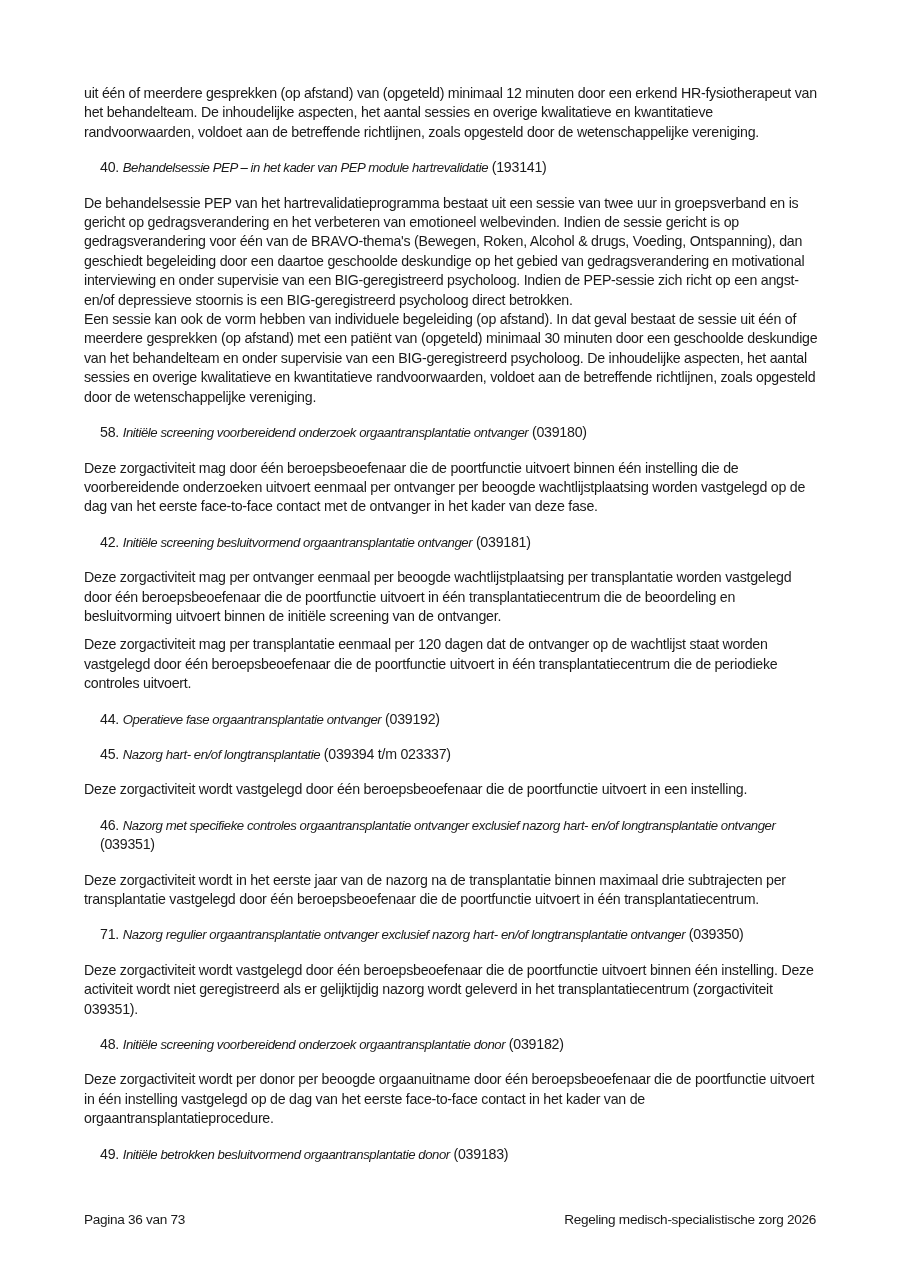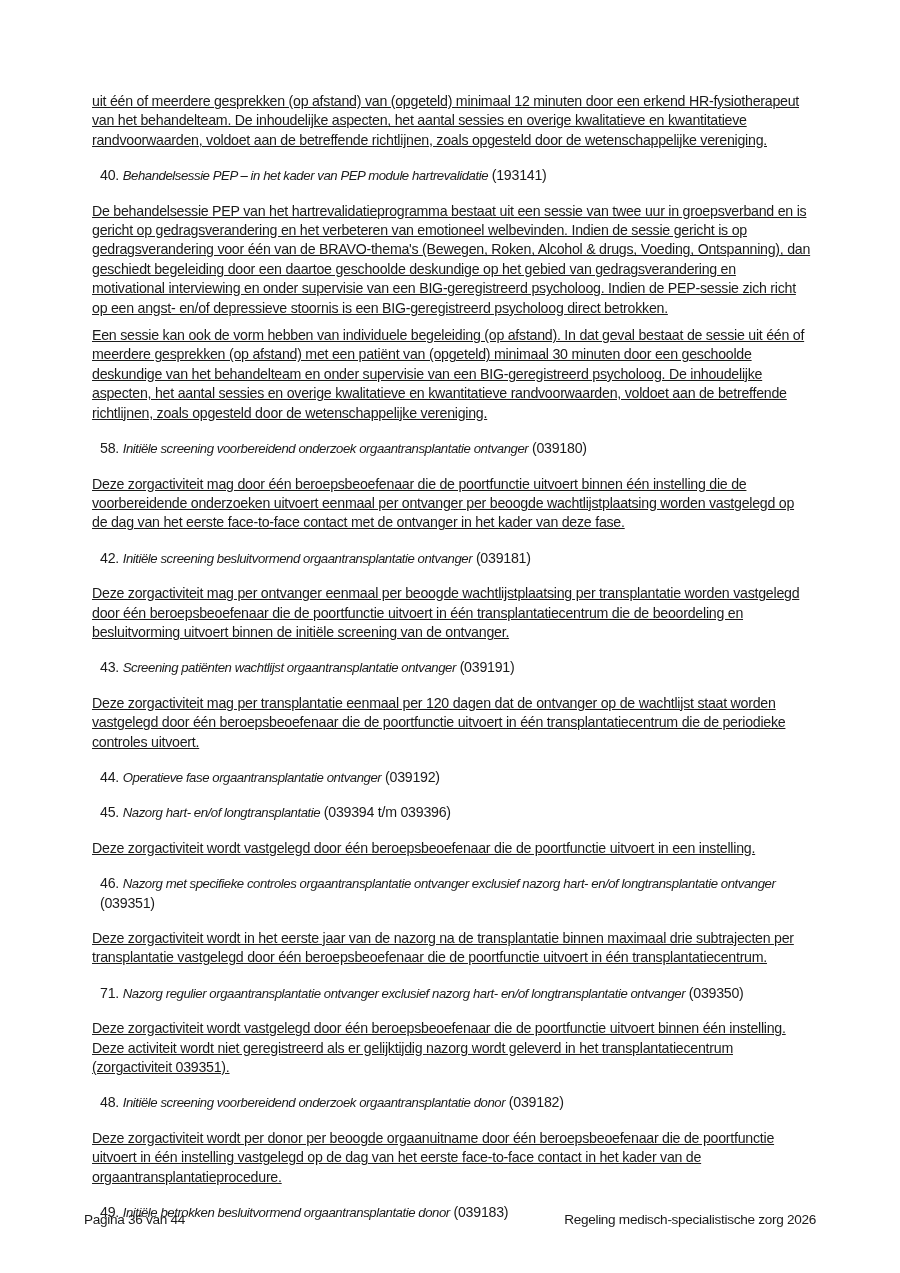--- a/index.html
+++ b/index.html
@@ -10,21 +10,21 @@
   }
   .page-content {
     position: absolute; left: 84px; top: 84px; width: 736px;
     font-size: 14.2px; line-height: 19.4px; letter-spacing: -0.25px;
   }
   .block { margin: 0; }
   .section { margin-top: 9px; }
   .section:first-of-type { margin-top: 0; }
   .heading { margin: 16px; }
   .heading .title { font-style: italic; font-size: 13.2px; letter-spacing: -0.45px; }
-  .para { margin: 8px; text-decoration: underline; }
+  .para { margin: 0; }
   .footer {
     position: absolute; top: 1212px; left: 84px; width: 732px;
     font-size: 13.6px; letter-spacing: -0.3px; color: #1a1a1a;
     display: flex; justify-content: space-between;
   }
 </style>
 </head>
 <body>
 
 <div class="page-content">
@@ -40,30 +40,29 @@
     <p class="heading"><span>58.</span> <span class="title">Initiële screening voorbereidend onderzoek orgaantransplantatie ontvanger</span> <span>(039180)</span></p>
     <p class="para">Deze zorgactiviteit mag door één beroepsbeoefenaar die de poortfunctie uitvoert binnen één instelling die de voorbereidende onderzoeken uitvoert eenmaal per ontvanger per beoogde wachtlijstplaatsing worden vastgelegd op de dag van het eerste face-to-face contact met de ontvanger in het kader van deze fase.</p>
   </div>
 
   <div class="section">
     <p class="heading"><span>42.</span> <span class="title">Initiële screening besluitvormend orgaantransplantatie ontvanger</span> <span>(039181)</span></p>
     <p class="para">Deze zorgactiviteit mag per ontvanger eenmaal per beoogde wachtlijstplaatsing per transplantatie worden vastgelegd door één beroepsbeoefenaar die de poortfunctie uitvoert in één transplantatiecentrum die de beoordeling en besluitvorming uitvoert binnen de initiële screening van de ontvanger.</p>
   </div>
 
   <div class="section">
-    <p class="heading"><span>43.</span> <span class="title">Screening patiënten wachtlijst orgaantransplantatie ontvanger</span> <span>(039191)</span></p>
     <p class="para">Deze zorgactiviteit mag per transplantatie eenmaal per 120 dagen dat de ontvanger op de wachtlijst staat worden vastgelegd door één beroepsbeoefenaar die de poortfunctie uitvoert in één transplantatiecentrum die de periodieke controles uitvoert.</p>
   </div>
 
   <div class="section">
     <p class="heading"><span>44.</span> <span class="title">Operatieve fase orgaantransplantatie ontvanger</span> <span>(039192)</span></p>
   </div>
 
   <div class="section">
-    <p class="heading"><span>45.</span> <span class="title">Nazorg hart- en/of longtransplantatie</span> <span>(039394 t/m 039396)</span></p>
+    <p class="heading"><span>45.</span> <span class="title">Nazorg hart- en/of longtransplantatie</span> <span>(039394 t/m 023337)</span></p>
     <p class="para">Deze zorgactiviteit wordt vastgelegd door één beroepsbeoefenaar die de poortfunctie uitvoert in een instelling.</p>
   </div>
 
   <div class="section">
     <p class="heading"><span>46.</span> <span class="title">Nazorg met specifieke controles orgaantransplantatie ontvanger exclusief nazorg hart- en/of longtransplantatie ontvanger</span> <span>(039351)</span></p>
     <p class="para">Deze zorgactiviteit wordt in het eerste jaar van de nazorg na de transplantatie binnen maximaal drie subtrajecten per transplantatie vastgelegd door één beroepsbeoefenaar die de poortfunctie uitvoert in één transplantatiecentrum.</p>
   </div>
 
   <div class="section">
     <p class="heading"><span>71.</span> <span class="title">Nazorg regulier orgaantransplantatie ontvanger exclusief nazorg hart- en/of longtransplantatie ontvanger</span> <span>(039350)</span></p>
@@ -74,15 +73,15 @@
     <p class="heading"><span>48.</span> <span class="title">Initiële screening voorbereidend onderzoek orgaantransplantatie donor</span> <span>(039182)</span></p>
     <p class="para">Deze zorgactiviteit wordt per donor per beoogde orgaanuitname door één beroepsbeoefenaar die de poortfunctie uitvoert in één instelling vastgelegd op de dag van het eerste face-to-face contact in het kader van de orgaantransplantatieprocedure.</p>
   </div>
 
   <div class="section">
     <p class="heading"><span>49.</span> <span class="title">Initiële betrokken besluitvormend orgaantransplantatie donor</span> <span>(039183)</span></p>
   </div>
 </div>
 
 <div class="footer">
-  <span>Pagina 36 van 44</span>
+  <span>Pagina 36 van 73</span>
   <span>Regeling medisch-specialistische zorg 2026</span>
 </div>
 
 </body></html>

